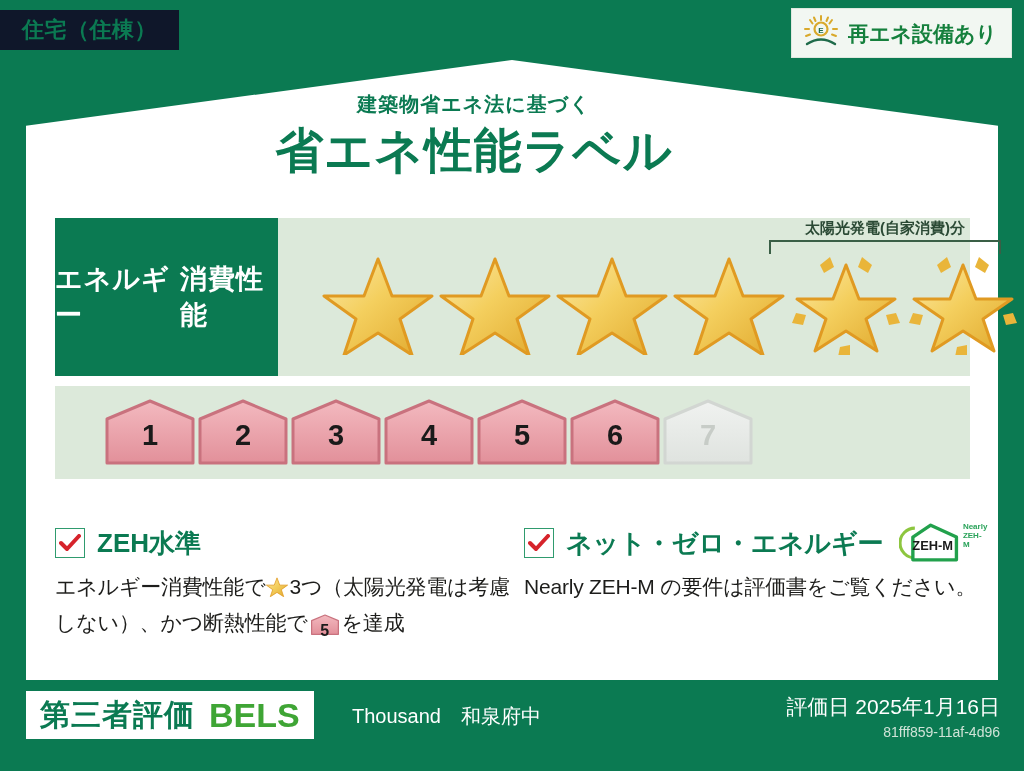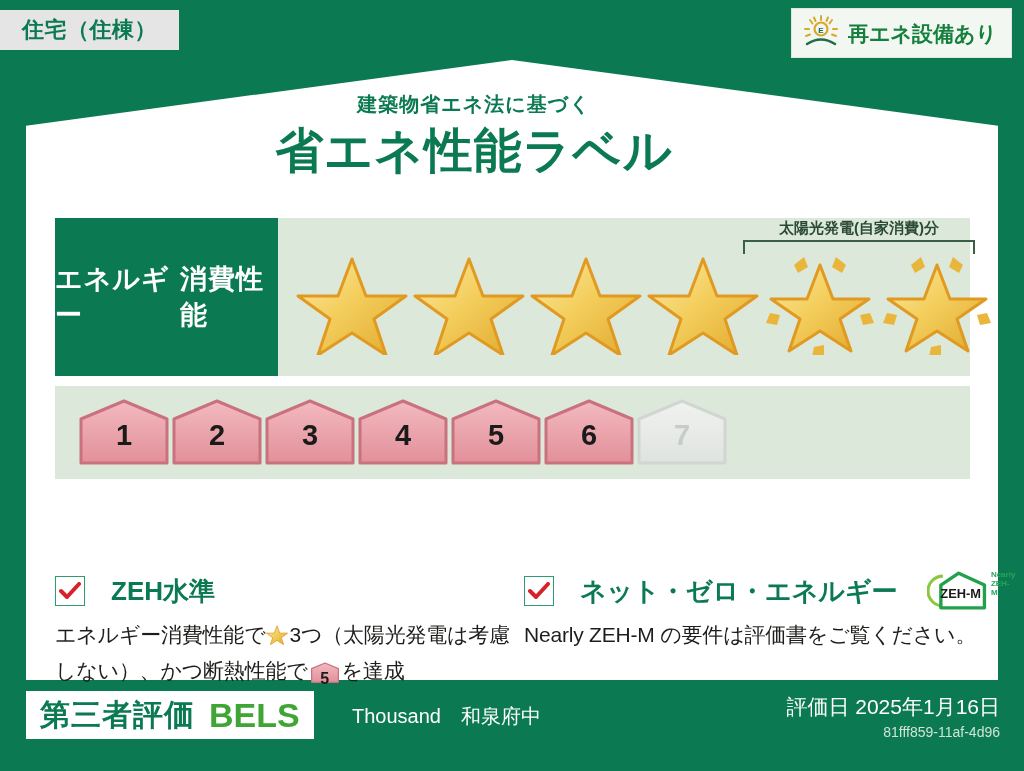--- a/index.html
+++ b/index.html
@@ -20,21 +20,21 @@
     left: 26px; top: 60px;
     width: 972px; height: 620px;
     background: #ffffff;
     clip-path: polygon(0% 10.6%, 50% 0%, 100% 10.6%, 100% 100%, 0% 100%);
   }
 
   
   .top-tag {
     position: absolute;
     left: 0px; top: 10px;
-    background: #e5e5e5;
+    background: #0f172a;
     padding: 9px 22px 9px 22px;
     color: #0b7a52;
     font-size: 22px;
     font-weight: bold;
     letter-spacing: 0.5px;
     line-height: 1;
     z-index: 6;
   }
 
   
@@ -110,20 +110,21 @@
     line-height: 1.35;
   }
   .row-energy .row-label { font-size: 27px; letter-spacing: 1px; }
   .row-insul  .row-label { font-size: 27px; letter-spacing: 4px; }
 
   .row-body {
     flex: 1 1 auto;
     position: relative;
     display: flex;
     align-items: center;
+    padding-left: 26px;
   }
 
   
   .stars {
     display: flex;
     align-items: center;
     gap: 5px;
     padding-left: 18px;
     margin-top: 12px;
   }
@@ -179,23 +180,22 @@
     left: 55px; top: 524px;
     width: 925px;
     display: flex;
     z-index: 5;
   }
   .zeh-col { width: 462px; }
   .zeh-col.right { padding-left: 7px; }
   .zeh-head {
     display: flex;
     align-items: center;
-    gap: 26px;
+    gap: 12px;
     height: 38px;
-    margin-top: 48px;
   }
   .chk {
     width: 30px; height: 30px;
     border: 1.5px solid #2f9b6e;
     background: #fff;
     display: flex; align-items: center; justify-content: center;
     flex: 0 0 30px;
   }
   .chk svg { display: block; }
   .zeh-title {

